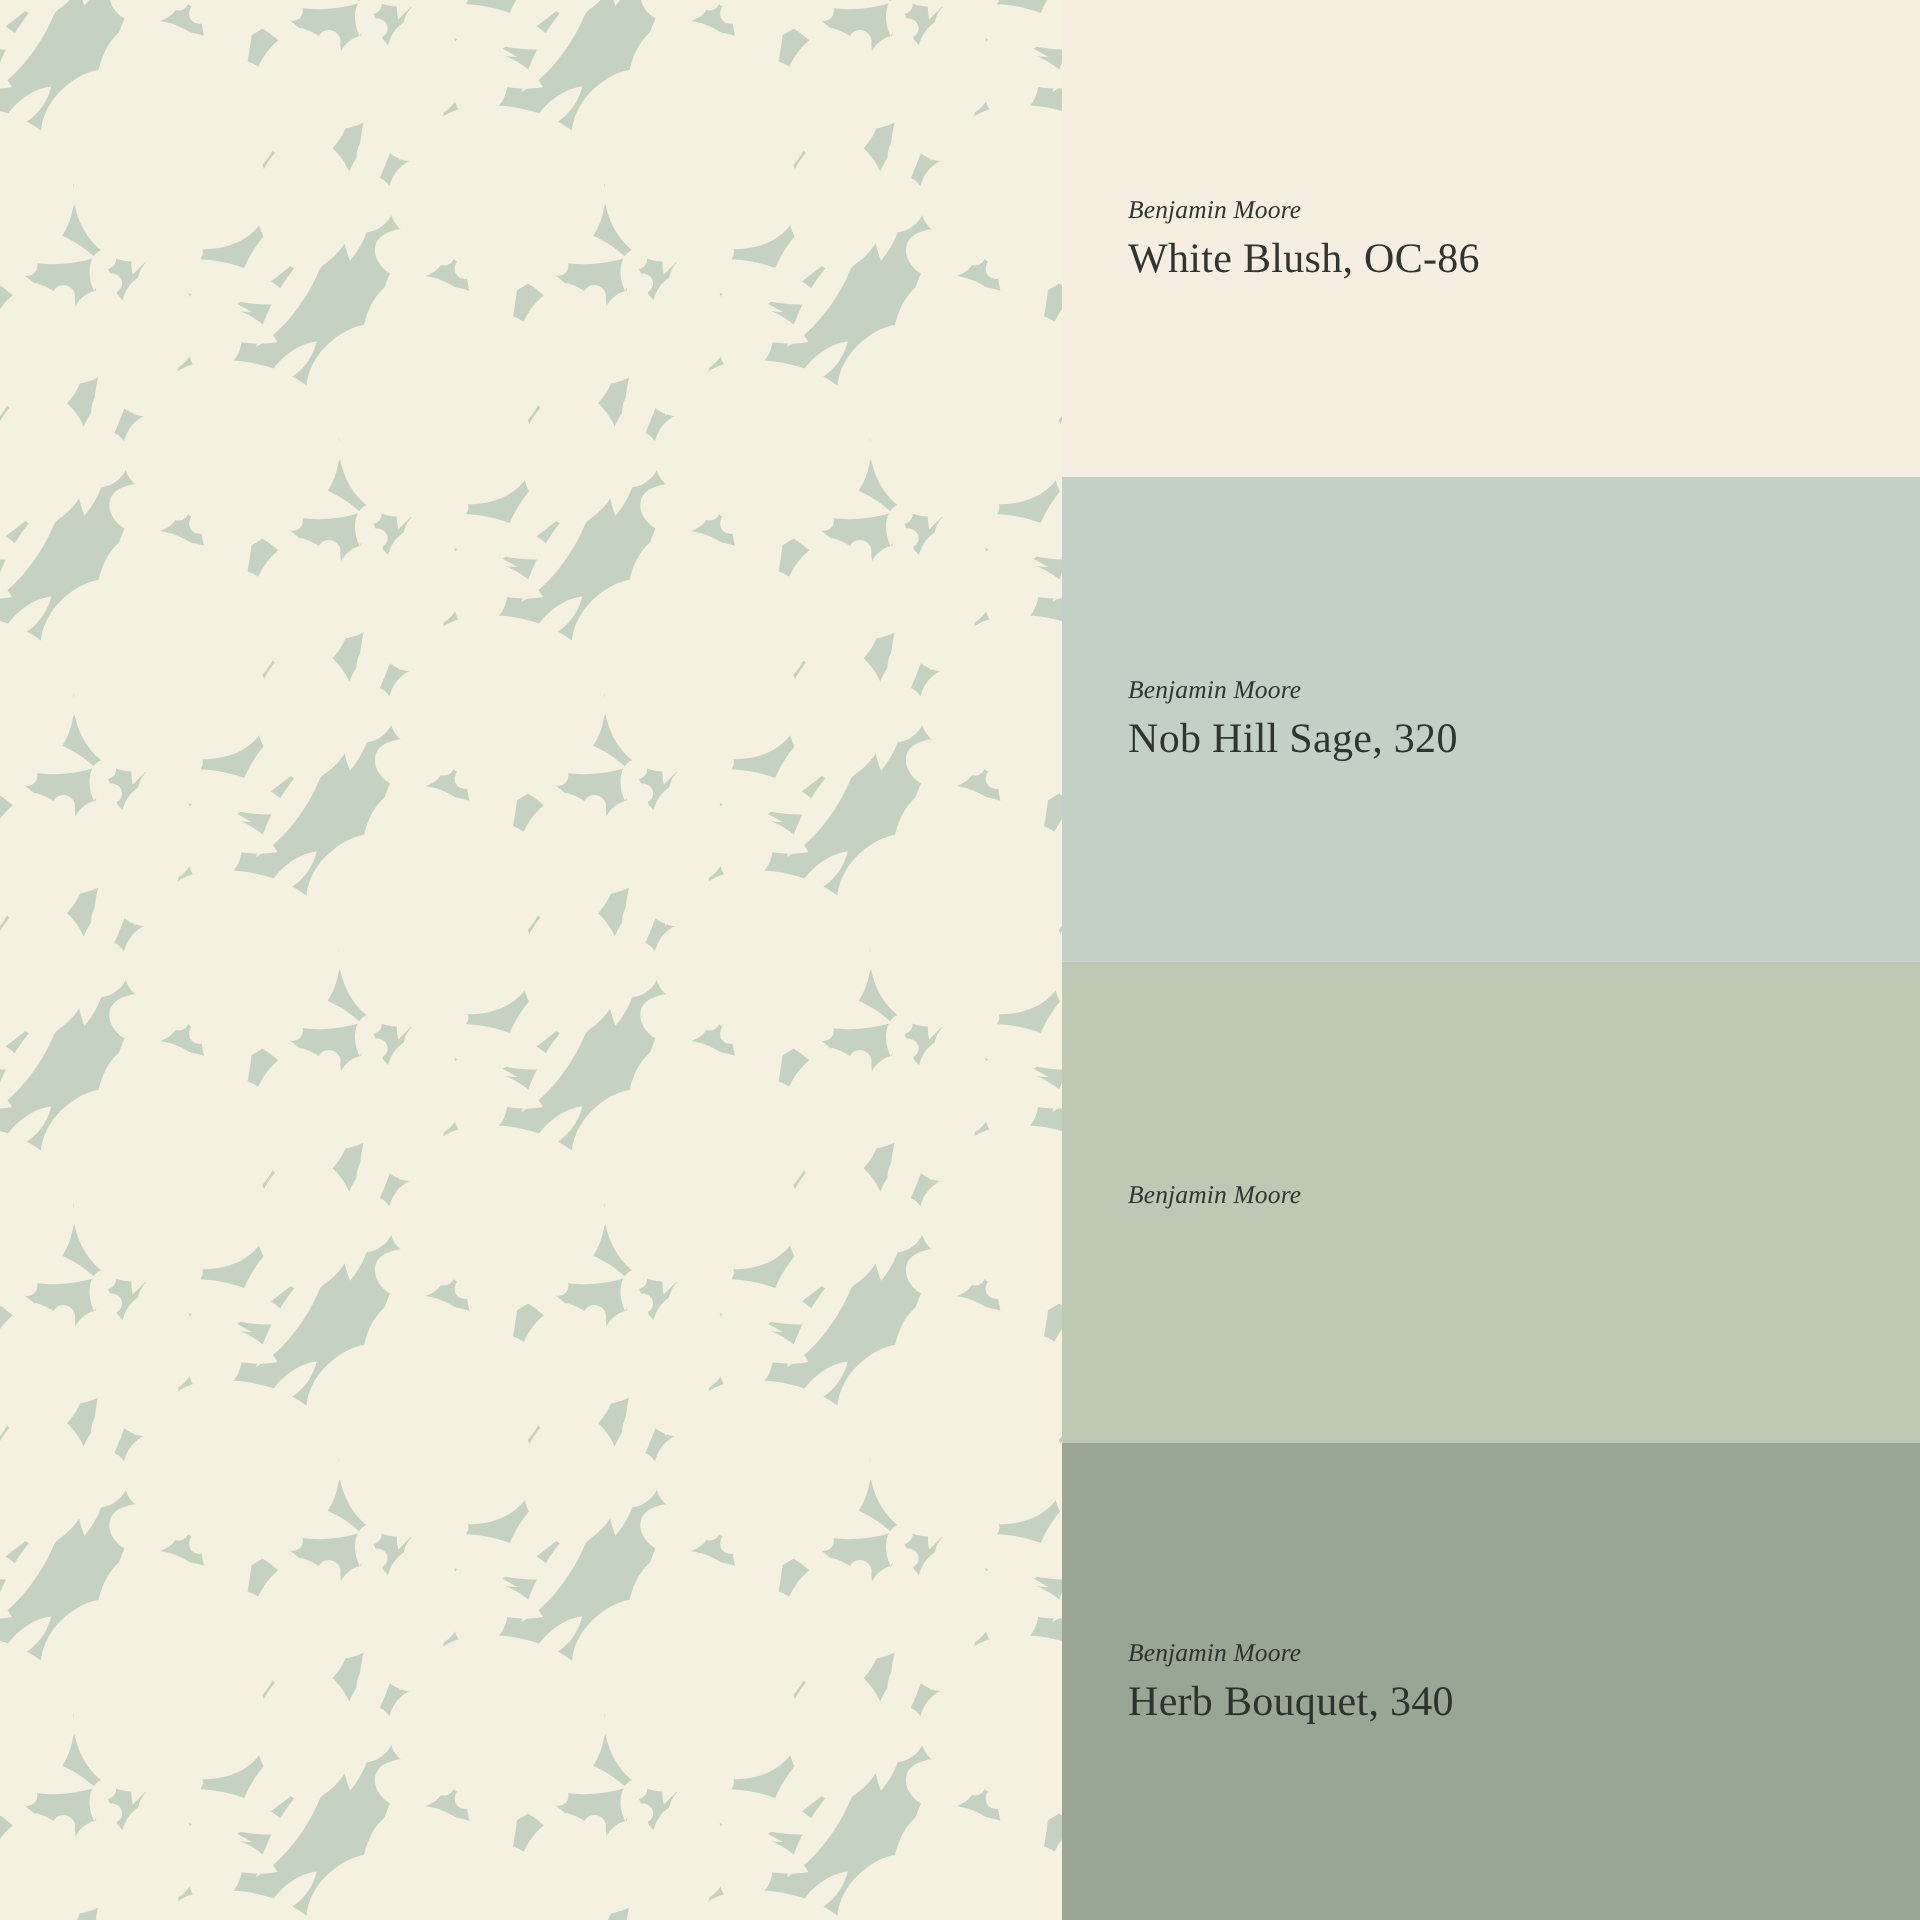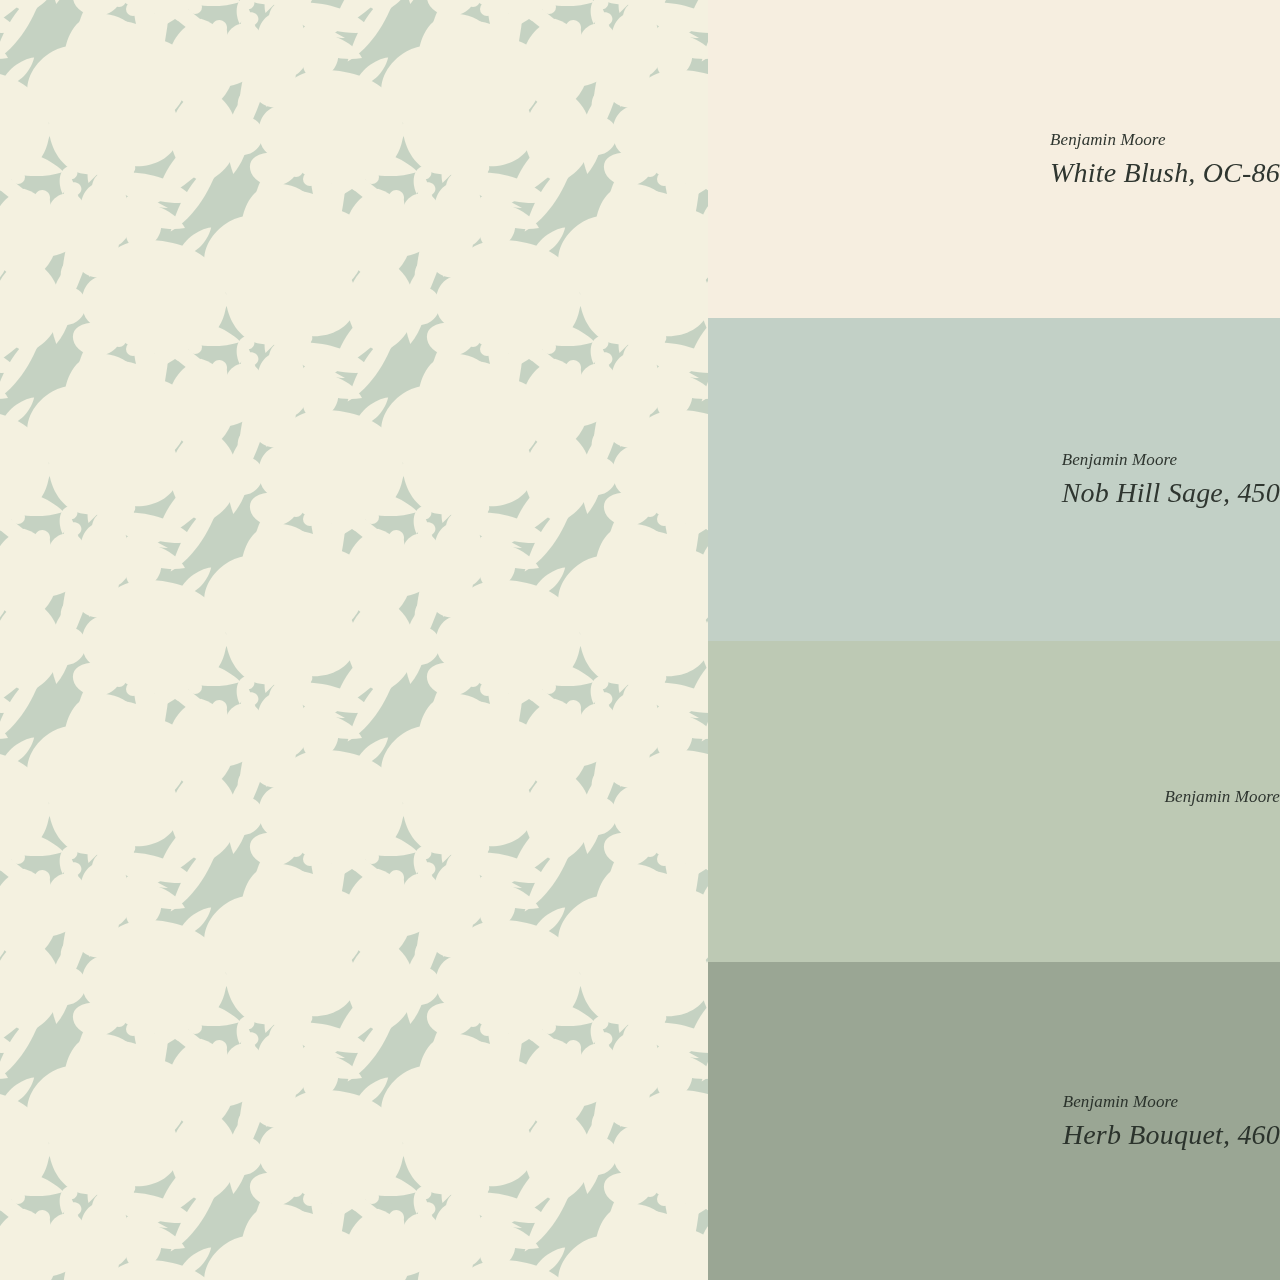--- a/index.html
+++ b/index.html
@@ -48,35 +48,33 @@
     flex-direction: column;
   }
 
   .swatch {
     position: relative;
     display: flex;
     flex-direction: column;
     justify-content: center;
     box-sizing: border-box;
     padding-left: 44px;
-    align-items: flex-end;
   }
   .swatch-label-block {
     display: block;
   }
   .brand-line {
     font-style: italic;
     font-size: 17px;
     line-height: 1.05;
     letter-spacing: 0.1px;
     margin-bottom: 9px;
     white-space: nowrap;
   }
   .name-line {
-    font-style: italic;
     font-size: 28px;
     line-height: 1.05;
     letter-spacing: 0.2px;
     white-space: nowrap;
   }
 </style>
 </head>
 <body>
 
 <div id="board">
@@ -486,31 +484,31 @@
     <div class="swatch" style="background: rgb(246, 238, 224); height: 318px; flex: 0 0 318px; color: rgb(47, 54, 48);">
       <div class="swatch-label-block">
         <div class="brand-line">Benjamin Moore</div>
         <div class="name-line">White Blush, OC-86</div>
       </div>
     </div>
 
     <div class="swatch" style="background: rgb(194, 208, 198); height: 323px; flex: 0 0 323px; color: rgb(47, 54, 48);">
       <div class="swatch-label-block">
         <div class="brand-line">Benjamin Moore</div>
-        <div class="name-line">Nob Hill Sage, 450</div>
+        <div class="name-line">Nob Hill Sage, 320</div>
       </div>
     </div>
 
     <div class="swatch" style="background: rgb(189, 201, 180); height: 321px; flex: 0 0 321px; color: rgb(47, 54, 48);">
       <div class="swatch-label-block">
         <div class="brand-line">Benjamin Moore</div>
       </div>
     </div>
 
     <div class="swatch" style="background: rgb(154, 166, 148); height: 318px; flex: 0 0 318px; color: rgb(43, 51, 44);">
       <div class="swatch-label-block">
         <div class="brand-line">Benjamin Moore</div>
-        <div class="name-line">Herb Bouquet, 460</div>
+        <div class="name-line">Herb Bouquet, 340</div>
       </div>
     </div>
 
   </div>
 </div>
 
 </body></html>

